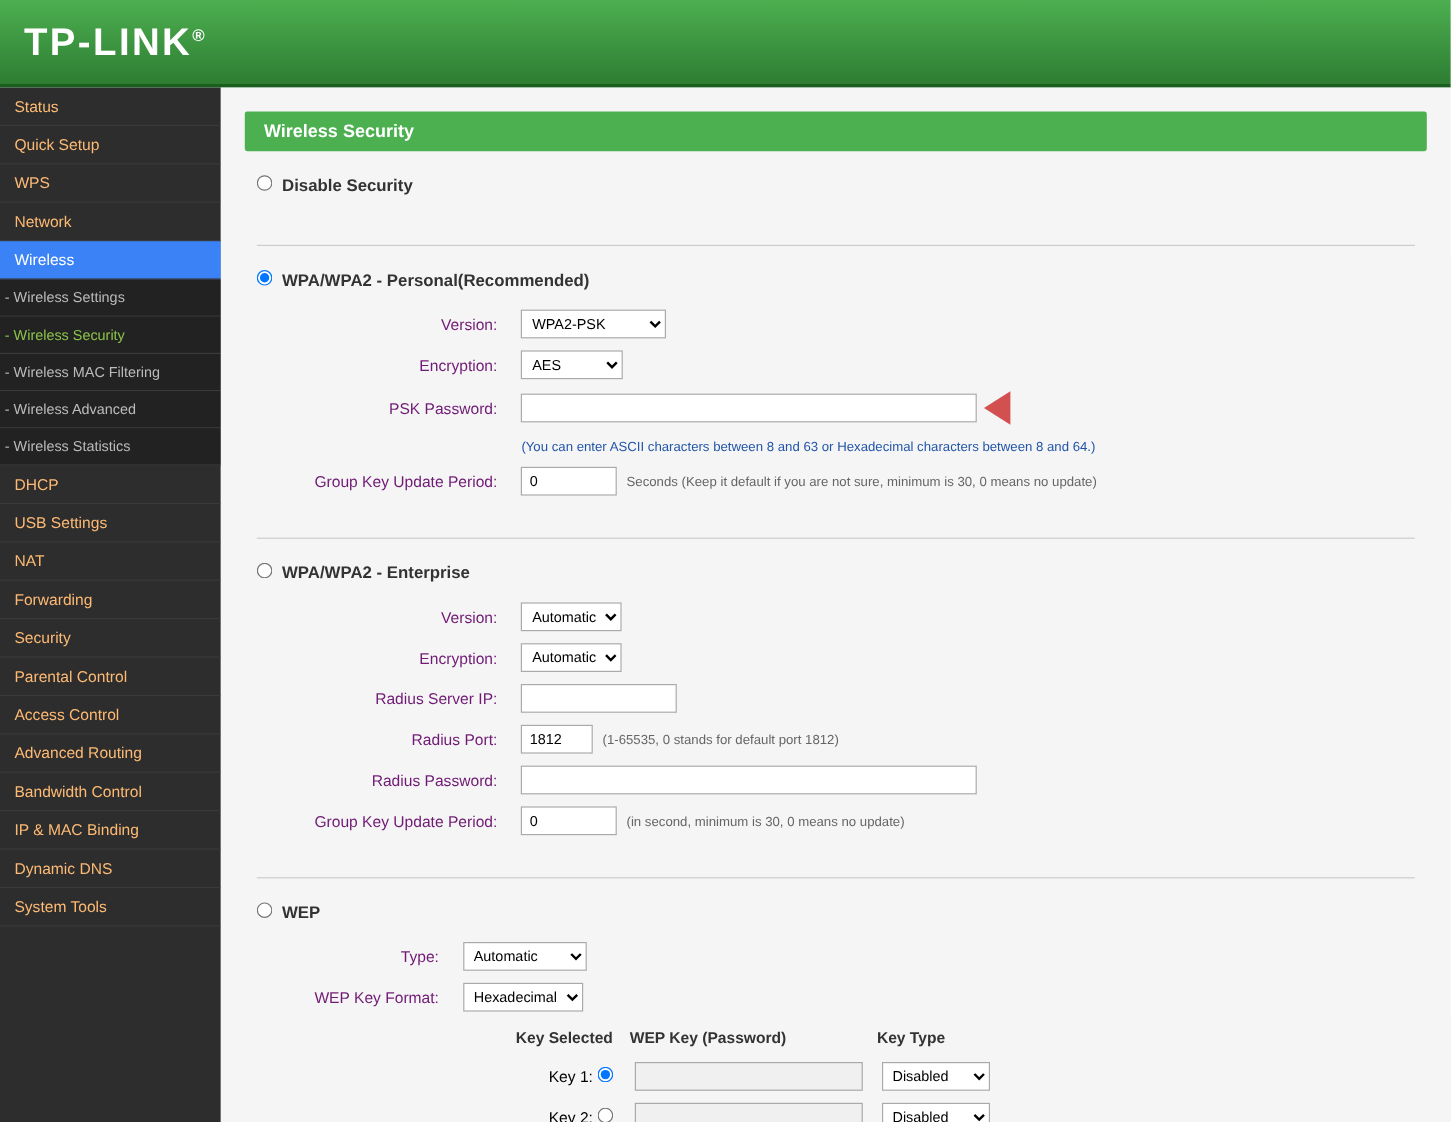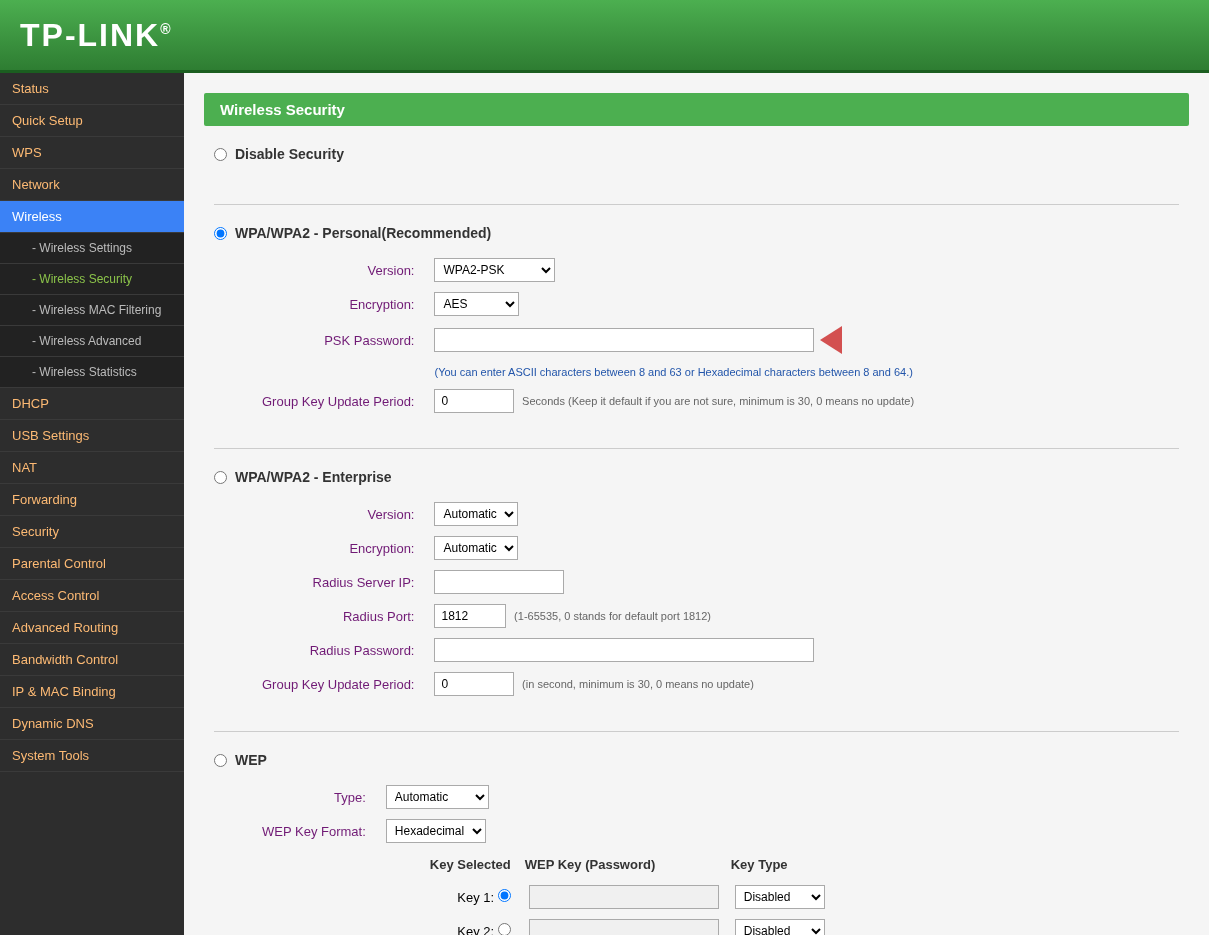--- a/index.html
+++ b/index.html
@@ -45,21 +45,21 @@
       text-decoration: none;
       cursor: pointer;
       font-size: 13px;
       border-bottom: 1px solid #3a3a3a;
     }
     .sidebar-item.active {
       background: #3b82f6;
       color: #fff;
     }
     .sidebar-item.sub {
-      padding-left: 32px;
+      padding-left: 4px;
       font-size: 12px;
       background: #222;
       color: #bbb;
     }
     .sidebar-item.sub.active-sub {
       color: #8bc34a;
       background: #222;
     }
 
     
@@ -84,21 +84,21 @@
     }
 
     
     .section {
       margin-bottom: 20px;
       padding-bottom: 10px;
     }
 
     .section-header {
       display: flex;
-      align-items: center;
+      align-items: flex-start;
       margin-bottom: 12px;
     }
 
     .section-title {
       font-size: 14px;
       font-weight: bold;
       color: #333;
       margin-left: 8px;
     }
 
@@ -332,21 +332,21 @@
           </tr>
           <tr>
             <td class="label-cell">Radius Server IP:</td>
             <td>
               <input type="text" style="width: 130px;">
             </td>
           </tr>
           <tr>
             <td class="label-cell">Radius Port:</td>
             <td>
-              <input type="text" style="width: 72px;" value="1812">
+              <input type="text" style="width: 60px;" value="1812">
               <span class="hint-text">(1-65535, 0 stands for default port 1812)</span>
             </td>
           </tr>
           <tr>
             <td class="label-cell">Radius Password:</td>
             <td>
               <input type="text" style="width: 380px;">
             </td>
           </tr>
           <tr>

